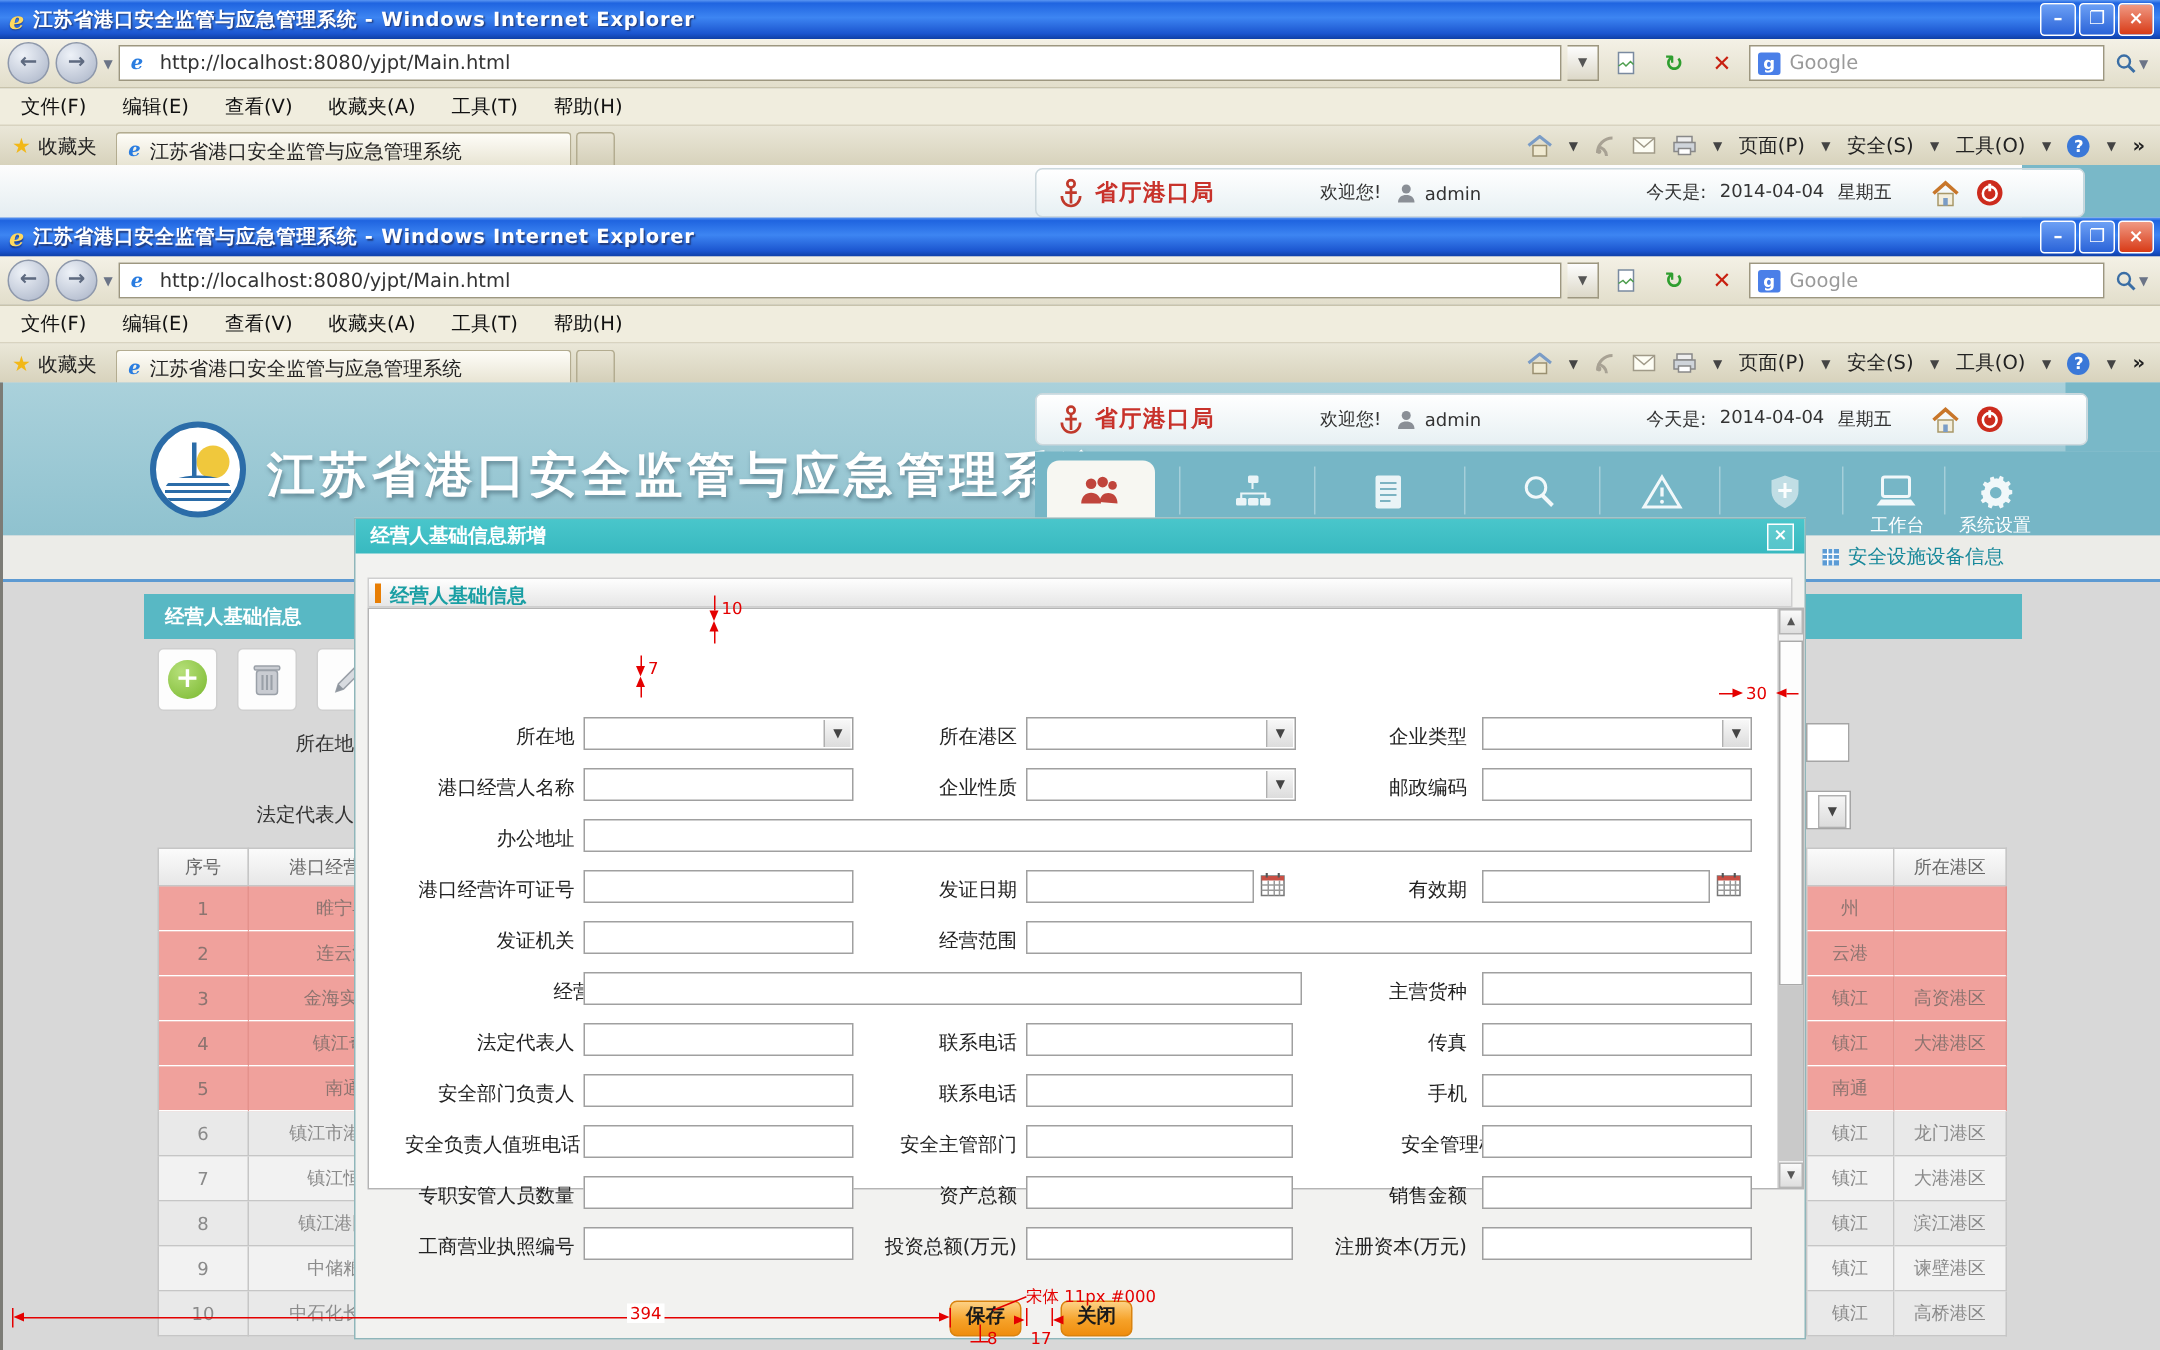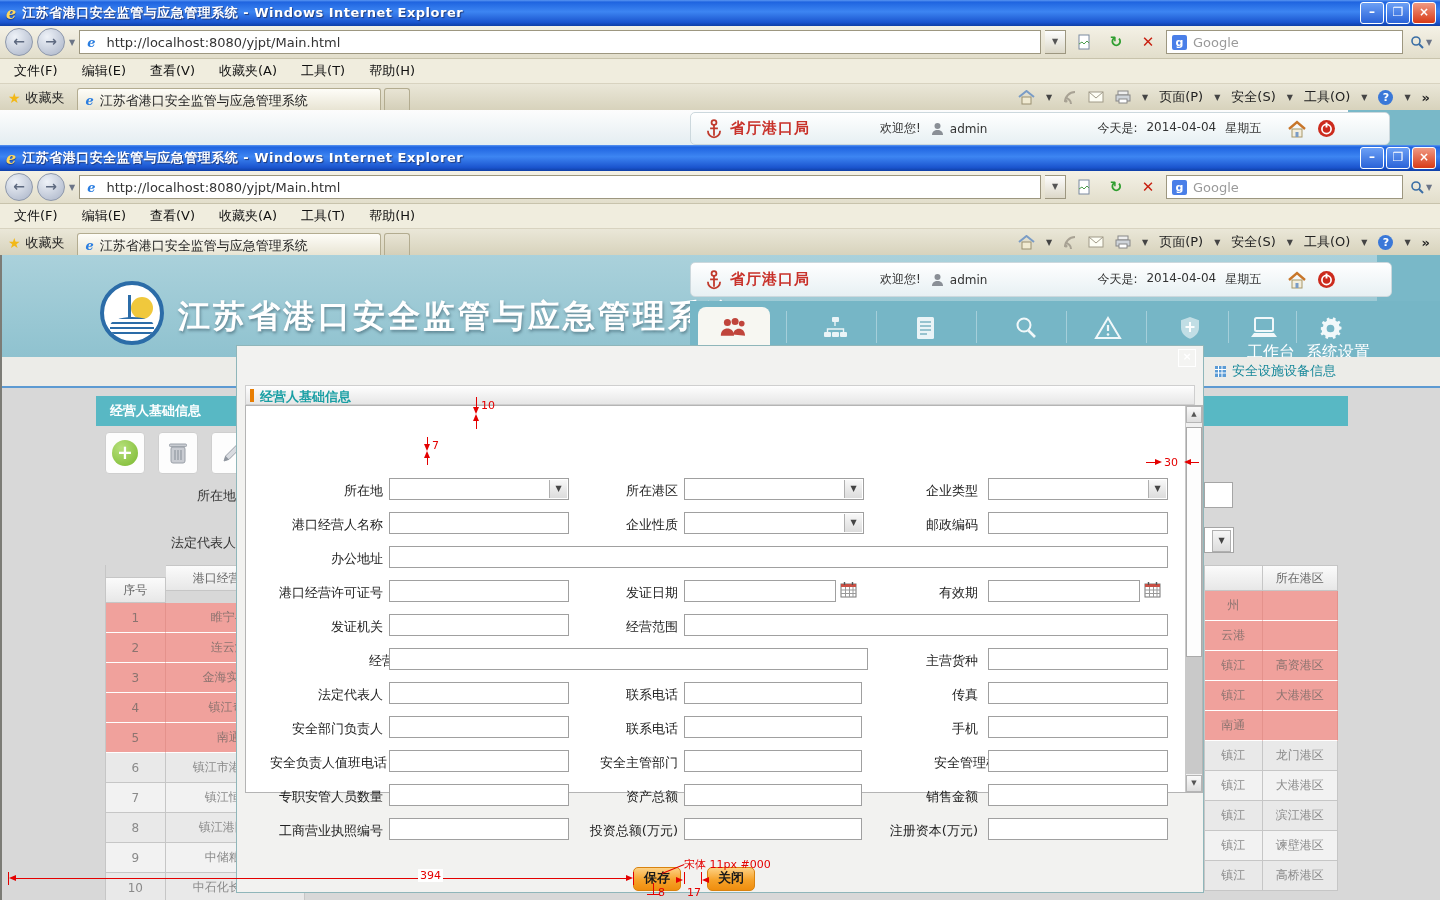--- a/index.html
+++ b/index.html
@@ -51,21 +51,21 @@
 .uname{margin-left:6px;color:#333}
 .todaygrp{margin-left:110px;display:flex;gap:9px;color:#333}
 .hicon{margin-left:26px}
 
 #page2{position:absolute;left:0;top:255px;width:1440px;height:645px;background:#d8d8d8}
 .banner{position:absolute;left:0;top:0;width:1440px;height:102px;background:linear-gradient(180deg,#aad1db,#8fc2cf)}
 .navstrip{position:absolute;left:690px;top:46px;width:750px;height:56px;background:#76b6c6}
 .navsep{position:absolute;top:10px;width:1px;height:32px;background:rgba(255,255,255,.35)}
 .activetab{position:absolute;left:698px;top:52px;width:72px;height:50px;background:#f7f7f2;border-radius:8px 8px 0 0}
 .navicon{position:absolute;top:58px;width:36px;height:30px;display:flex;align-items:center;justify-content:center}
-.navlab{position:absolute;top:87px;color:#fff;font-size:16px;white-space:nowrap}
+.navlab{position:absolute;top:87px;color:#fff;font-size:12px;white-space:nowrap}
 .logo{position:absolute;left:100px;top:26px;width:64px;height:64px;border-radius:50%;background:#fff;border:4px solid #2b6ca8;box-sizing:border-box;overflow:hidden}
 .logo .sea{position:absolute;left:6px;bottom:6px;width:44px;height:18px;border-radius:50% 50% 0 0;background:repeating-linear-gradient(180deg,#2b6ca8 0 2px,#fff 2px 5px)}
 .logo .sun{position:absolute;right:7px;top:12px;width:22px;height:22px;border-radius:50%;background:#f0c83c}
 .logo .crane{position:absolute;left:24px;top:10px;width:3px;height:26px;background:#2b6ca8}
 .bigtitle{position:absolute;left:178px;top:40px;font-size:32px;font-weight:bold;color:#fff;letter-spacing:3px;text-shadow:1px 2px 3px rgba(50,80,95,.55);white-space:nowrap}
 .subnav{position:absolute;left:0;top:102px;width:1440px;height:31px;background:#ecece8}
 .blueline{position:absolute;left:0;top:131px;width:1440px;height:2px;background:#5d9ad2}
 .subitem{position:absolute;left:1214px;top:107px;display:flex;align-items:center;gap:5px;color:#17889a;font-size:13px}
 .tealtab{position:absolute;background:#58b8c4;color:#fff;font-weight:bold;font-size:13px;display:flex;align-items:center;padding-left:14px;box-sizing:border-box}
 .toolbtn{position:absolute;top:177px;width:38px;height:40px;background:#fdfdfd;border:1px solid #cfcfcf;border-radius:4px;display:flex;align-items:center;justify-content:center}
@@ -467,21 +467,21 @@
     <div class="flabel" style="left:160px;top:232px;width:76px">所在地</div>
     <div class="flabel" style="left:145px;top:279px;width:91px">法定代表人</div>
 
     <div class="slv" style="left:1204px;top:227px;width:29px;height:26px"></div>
     <div class="slv" style="left:1204px;top:272px;width:30px;height:26px">
       <span style="position:absolute;right:2px;top:2px;width:17px;height:20px;background:linear-gradient(#f6f6f6,#dcdcdc);border:1px solid #b0b0b0;text-align:center;font-size:8px;line-height:20px;color:#444">▼</span>
     </div>
 
     <div class="tblL" id="tblL">
         <div class="trow hdr">
-          <div class="tc th" style="width: 60px; margin-top: 12px;">序号</div>
+          <div class="tc th" style="width: 60px;">序号</div>
           <div class="tc th" style="width: 140px;">港口经营人名称</div>
         </div>
         <div class="trow rowpink">
           <div class="tc" style="width: 60px;">1</div>
           <div class="tc" style="width: 140px;">睢宁县港</div>
         </div>
         <div class="trow rowpink">
           <div class="tc" style="width: 60px;">2</div>
           <div class="tc" style="width: 140px;">连云港化</div>
         </div>
@@ -561,20 +561,21 @@
         </div>
         <div class="trow rowodd">
           <div class="tc" style="width: 58px;">镇江</div>
           <div class="tc" style="width: 76px;">高桥港区</div>
         </div>
       </div>
   </div>
   <div class="edgeL"></div>
 
   <div id="modal">
+    <div class="mtitle">经营人基础信息新增</div>
     <div class="mclose">×</div>
     <div class="secbar" style="top:39px">
       <span class="ob"></span>
       <span>经营人基础信息</span>
     </div>
     <div id="mform">
       <div class="sb">
         <div class="sbb" style="top:0">▲</div>
         <div class="sbthumb"></div>
         <div class="sbtrack"></div>

